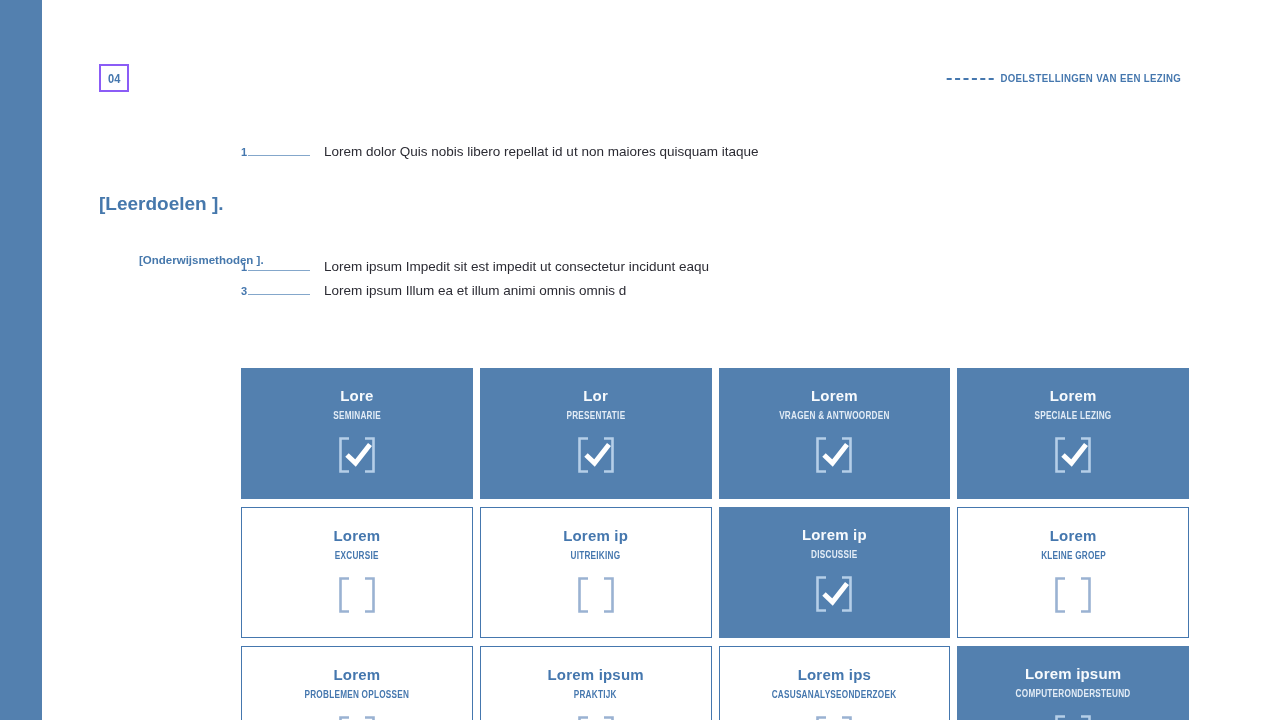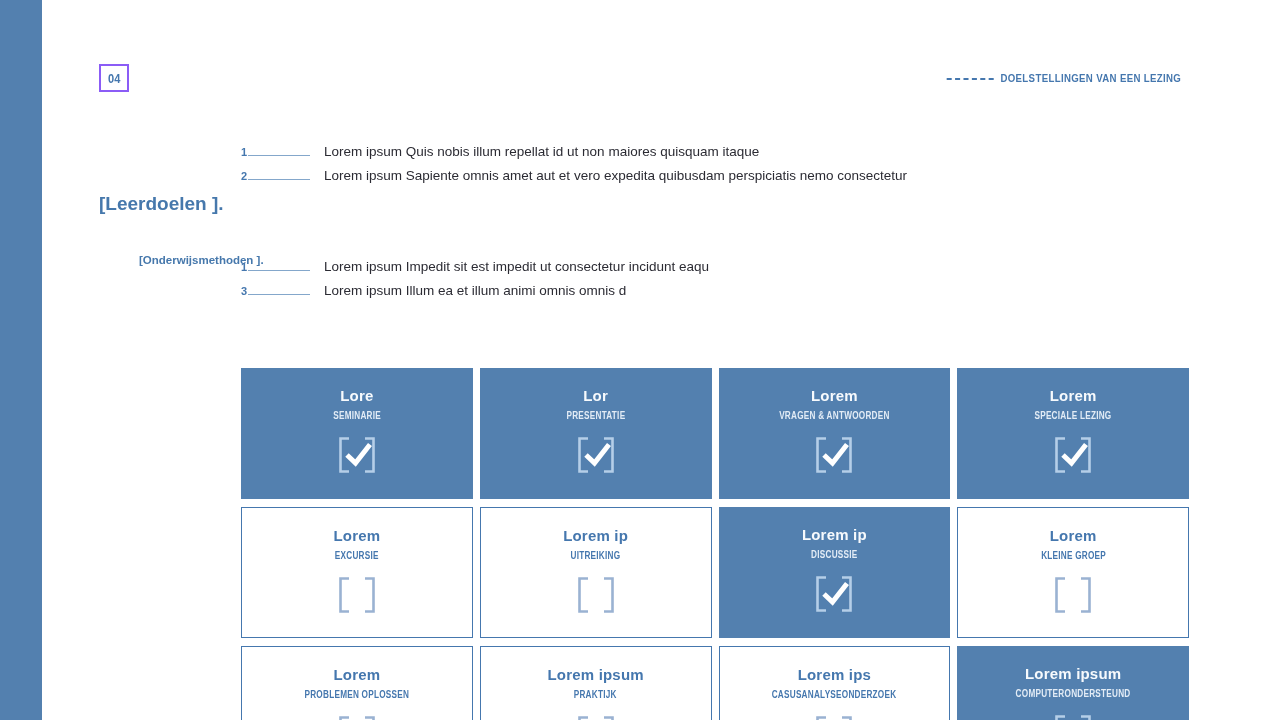--- a/index.html
+++ b/index.html
@@ -79,24 +79,21 @@
 
   <div class="header">
     <span class="dash"></span>
     <span class="header-label">DOELSTELLINGEN VAN EEN LEZING</span>
   </div>
 
   <div class="sec-label sec1">[Leerdoelen ].</div>
 
   <div class="list list1">
     <div class="li-row">
-      <span class="li-num">1</span><span class="li-rule"></span><span class="li-text">Lorem ipsum Quis nobis illum repellat id ut non maiores quisquam itaque</span>
-    </div>
-    <div class="li-row">
-      <span class="li-num">2</span><span class="li-rule"></span><span class="li-text">Lorem ipsum Sapiente omnis amet aut et vero expedita quibusdam perspiciatis nemo consectetur</span>
+      <span class="li-num">1</span><span class="li-rule"></span><span class="li-text">Lorem dolor Quis nobis libero repellat id ut non maiores quisquam itaque</span>
     </div>
   </div>
 
   <div class="sec-label sec2">[Onderwijsmethoden ].</div>
 
   <div class="list list2">
     <div class="li-row">
       <span class="li-num">1</span><span class="li-rule"></span><span class="li-text">Lorem ipsum Impedit sit est impedit ut consectetur incidunt eaqu</span>
     </div>
     <div class="li-row">

